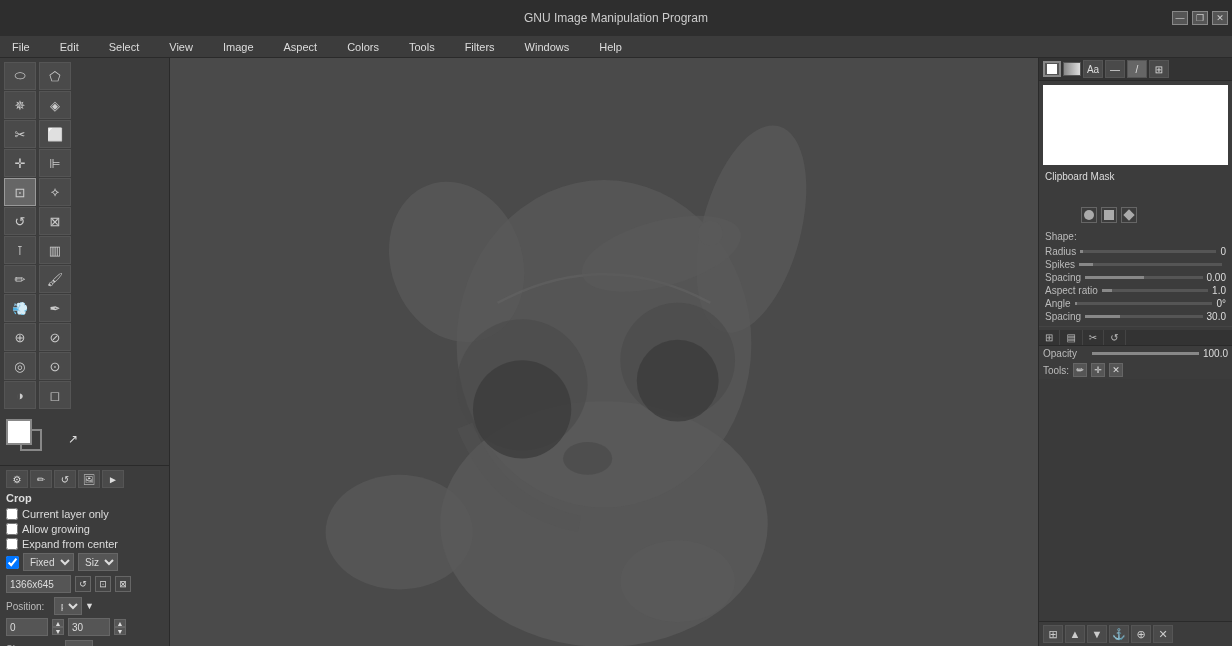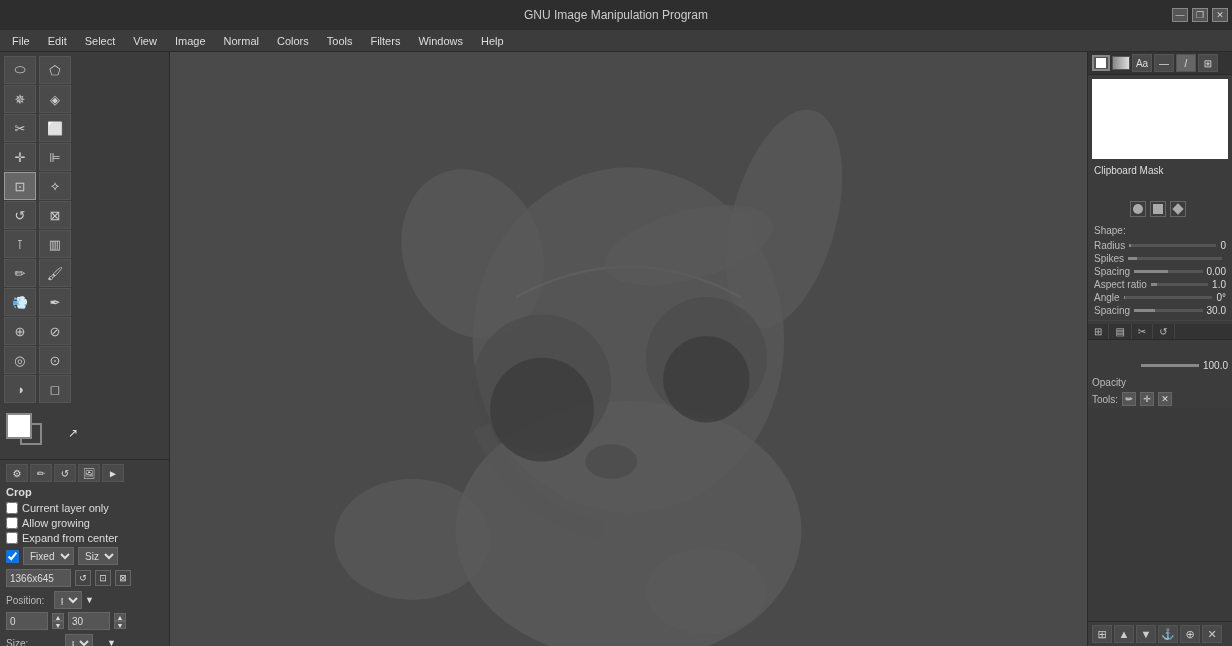--- a/index.html
+++ b/index.html
@@ -11,21 +11,21 @@
       width: 1232px;
       height: 646px;
       overflow: hidden;
       display: flex;
       flex-direction: column;
     }
 
     
     .titlebar {
       background: #2e2e2e;
-      height: 30px;
+      height: 36px;
       display: flex;
       align-items: center;
       justify-content: center;
       font-size: 12px;
       color: #ccc;
       position: relative;
       flex-shrink: 0;
     }
     .titlebar-controls {
       position: absolute;
@@ -46,21 +46,21 @@
       cursor: pointer;
     }
 
     
     .menubar {
       background: #3c3c3c;
       height: 22px;
       display: flex;
       align-items: center;
       padding: 0 4px;
-      gap: 2px;
+      gap: 14px;
       flex-shrink: 0;
       border-bottom: 1px solid #2a2a2a;
     }
     .menu-item {
       padding: 2px 8px;
       cursor: pointer;
       color: #ddd;
       font-size: 11px;
     }
 
@@ -265,21 +265,21 @@
 
     
     .gimp-logo {
       position: absolute;
       width: 100%;
       height: 100%;
     }
 
     
     .right-panel {
-      width: 145px;
+      width: 194px;
       background: #3c3c3c;
       display: flex;
       flex-direction: column;
       flex-shrink: 0;
       border-left: 1px solid #2a2a2a;
     }
 
     .panel-tabs {
       display: flex;
       align-items: center;
@@ -418,21 +418,21 @@
       align-items: center;
       justify-content: center;
     }
 
     .opacity-row {
       display: flex;
       align-items: center;
       gap: 4px;
       padding: 2px 4px;
     }
-    .opacity-label { font-size: 10px; color: #bbb; width: 45px; margin-top: 35px; }
+    .opacity-label { font-size: 10px; color: #bbb; width: 45px; }
     .opacity-val { font-size: 10px; color: #ddd; }
 
     .lock-row {
       display: flex;
       align-items: center;
       gap: 4px;
       padding: 2px 4px;
     }
     .lock-label { font-size: 10px; color: #bbb; }
     .lock-icon {
@@ -483,21 +483,21 @@
     <div class="titlebar-btn">✕</div>
   </div>
 </div>
 
 <div class="menubar">
   <span class="menu-item">File</span>
   <span class="menu-item">Edit</span>
   <span class="menu-item">Select</span>
   <span class="menu-item">View</span>
   <span class="menu-item">Image</span>
-  <span class="menu-item">Normal</span>
+  <span class="menu-item">Aspect</span>
   <span class="menu-item">Colors</span>
   <span class="menu-item">Tools</span>
   <span class="menu-item">Filters</span>
   <span class="menu-item">Windows</span>
   <span class="menu-item">Help</span>
 </div>
 
 <div class="main-layout">
 
   <div class="left-toolbar">

